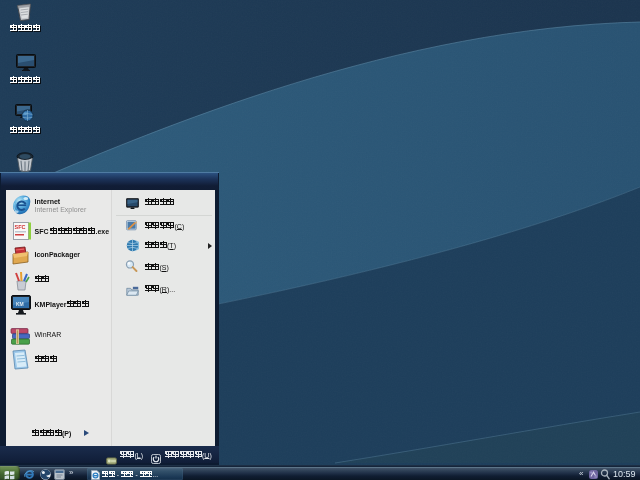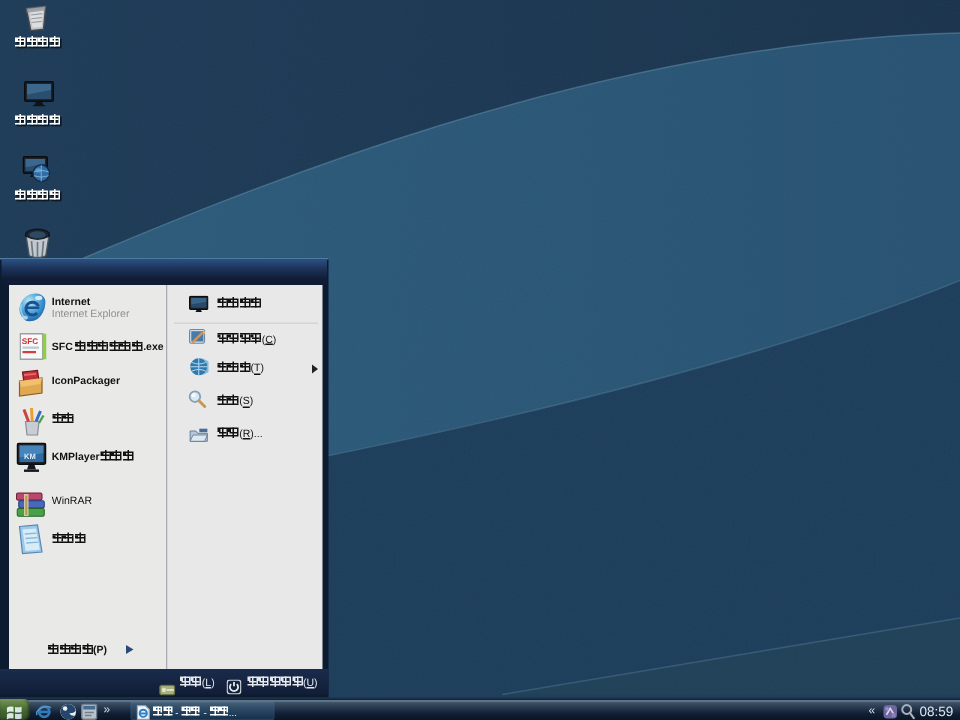--- a/index.html
+++ b/index.html
@@ -270,14 +270,14 @@
  <svg class="abs" style="left:588px;top:3.5px;" width="11" height="11" viewBox="0 0 11 11">
   <rect x="1" y="1" width="9" height="9" rx="2.5" fill="#6f66a0"></rect>
   <path d="M3,7.5 L5.5,3.2 L8,7.5" fill="none" stroke="#d8d4ec" stroke-width="1.1"></path>
   <circle cx="3.4" cy="3.6" r="1.2" fill="#9a92c4"></circle>
   <rect x="6.4" y="6.4" width="2.6" height="2.6" fill="#8a82b8"></rect>
  </svg>
  <svg class="abs" style="left:600px;top:3.5px;" width="10" height="11" viewBox="0 0 10 11">
   <circle cx="4.5" cy="4" r="3" fill="none" stroke="#a8b2bc" stroke-width="1.3"></circle>
   <path d="M6.6,6.2 L9.2,9.8" stroke="#a8b2bc" stroke-width="1.4" stroke-linecap="round"></path>
  </svg>
- <div class="abs" style="left:613px;top:4px;font-size:9px;color:#dde7ef;">08:59</div>
+ <div class="abs" style="left:613px;top:4px;font-size:9px;color:#dde7ef;">10:59</div>
 </div>
 
 </body></html>

